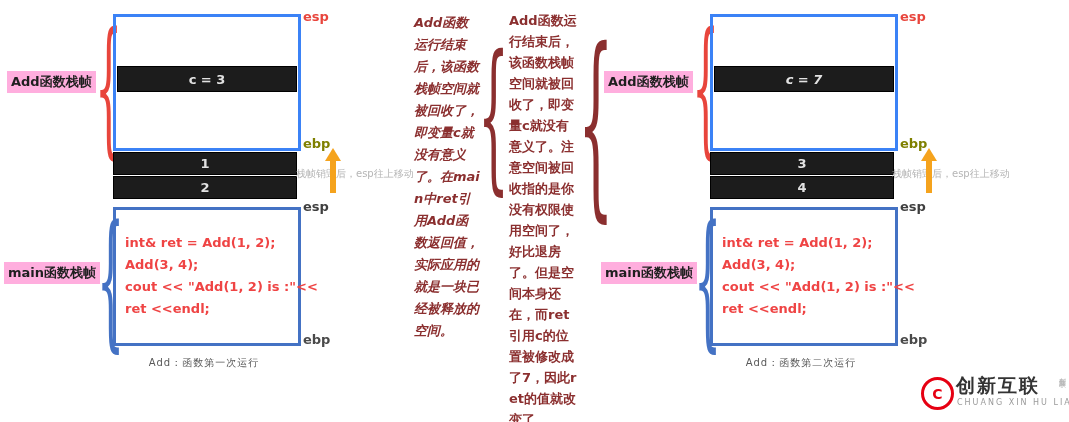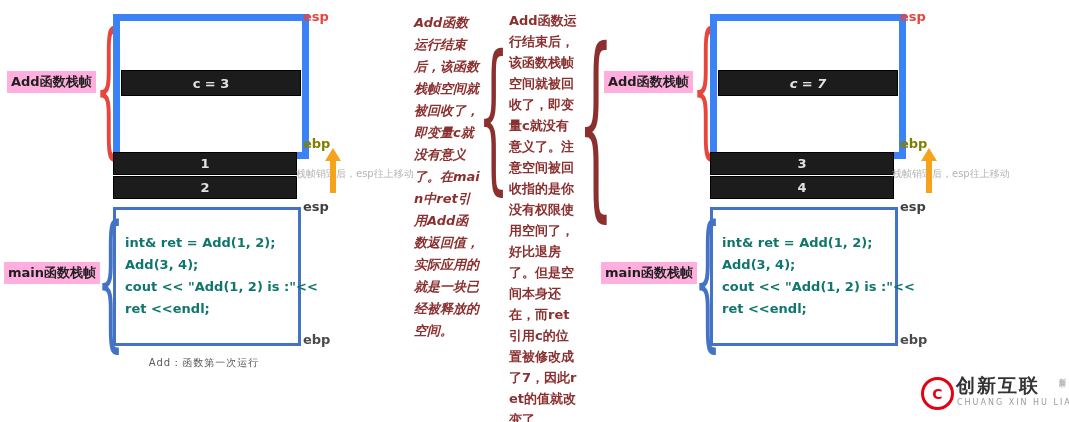--- a/index.html
+++ b/index.html
@@ -1,29 +1,29 @@
 <!DOCTYPE html>
 <html><head>
 <meta charset="utf-8">
 <style>
   html,body{margin:0;padding:0;}
   body{font-family:"DejaVu Sans","Liberation Sans",sans-serif;background:#ffffff;}
   #canvas{position:relative;width:1069px;height:422px;background:#ffffff;overflow:hidden;}
   .abs{position:absolute;}
   .cell{background:#1c1c1c;color:#e2e2e2;border:1px solid #000;display:flex;align-items:center;justify-content:center;font-size:13px;font-weight:bold;}
-  .redbox{border:7px solid #3b82f6;}
+  .redbox{border:3px solid #3b82f6;}
   .bluebox{border:3px solid #4472c4;}
   .reg{font-size:13px;font-weight:bold;}
   .reg-esp-top{color:#e8453c;}
   .reg-ebp-mid{color:#7f8000;}
   .reg-esp-mid{color:#3f3f3f;}
   .reg-ebp-bot{color:#4a4a4a;}
   .pink{background:#ffaede;color:#1f1f1f;font-size:13px;font-weight:bold;padding:2px 4px;white-space:nowrap;}
   .brace{line-height:1;font-family:"DejaVu Serif","Liberation Serif",serif;transform-origin:top left;pointer-events:none;font-weight:normal;}
-  .code{font-size:13px;font-weight:600;color:#0f766e;line-height:22px;white-space:nowrap;}
+  .code{font-size:13px;font-weight:600;color:#ef4444;line-height:22px;white-space:nowrap;}
   .caption{font-size:10px;color:#595959;text-align:center;letter-spacing:1px;white-space:nowrap;}
   .mid-text{font-size:13px;font-weight:600;color:#8b2f2f;line-height:22px;word-break:break-all;}
   .gray-note{font-size:10px;color:#b5b5b5;white-space:nowrap;z-index:1;}
   .arrow-head{width:0;height:0;border-left:8px solid transparent;border-right:8px solid transparent;border-bottom:13px solid #f5a31d;z-index:2;}
   .arrow-stem{width:6px;background:#f5a31d;z-index:2;}
   .logo-circle{width:27px;height:27px;border:3px solid #e60012;border-radius:50%;display:flex;align-items:center;justify-content:center;color:#e60012;font-weight:bold;font-size:14px;background:#fff;}
   .logo-name{font-size:19px;font-weight:bold;color:#333333;letter-spacing:2px;white-space:nowrap;}
   .logo-sub{font-size:8px;color:#9a9a9a;letter-spacing:2px;white-space:nowrap;}
   .logo-vert{writing-mode:vertical-rl;font-size:7px;color:#b5b5b5;letter-spacing:1px;}
 </style>
@@ -80,20 +80,21 @@
   <div class="abs brace" style="left:694px;top:206px;font-size:57px;color:#4472c4;transform:scale(0.75,2.6);">{</div>
   <div class="abs bluebox" style="left:710px;top:207px;width:182px;height:133px;">
     <div class="code" style="position:absolute;left:9px;top:22px;">
       <div>int&amp; ret = Add(1, 2);</div>
       <div>Add(3, 4);</div>
       <div>cout &lt;&lt; "Add(1, 2) is :"&lt;&lt;</div>
       <div>ret &lt;&lt;endl;</div>
     </div>
   </div>
   <div class="abs reg reg-ebp-bot" style="left:900px;top:332px;">ebp</div>
+  <div class="abs caption" style="left:710px;top:356px;width:182px;">Add：函数第二次运行</div>
 
   <div class="abs logo-circle" style="left:921px;top:377px;">
     <span>C</span>
   </div>
   <div class="abs logo-name" style="left:956px;top:373px;">创新互联</div>
   <div class="abs logo-sub" style="left:957px;top:398px;">CHUANG XIN HU LIAN</div>
   <div class="abs logo-vert" style="left:1057px;top:372px;">创新互联</div>
 
 </div>
 

